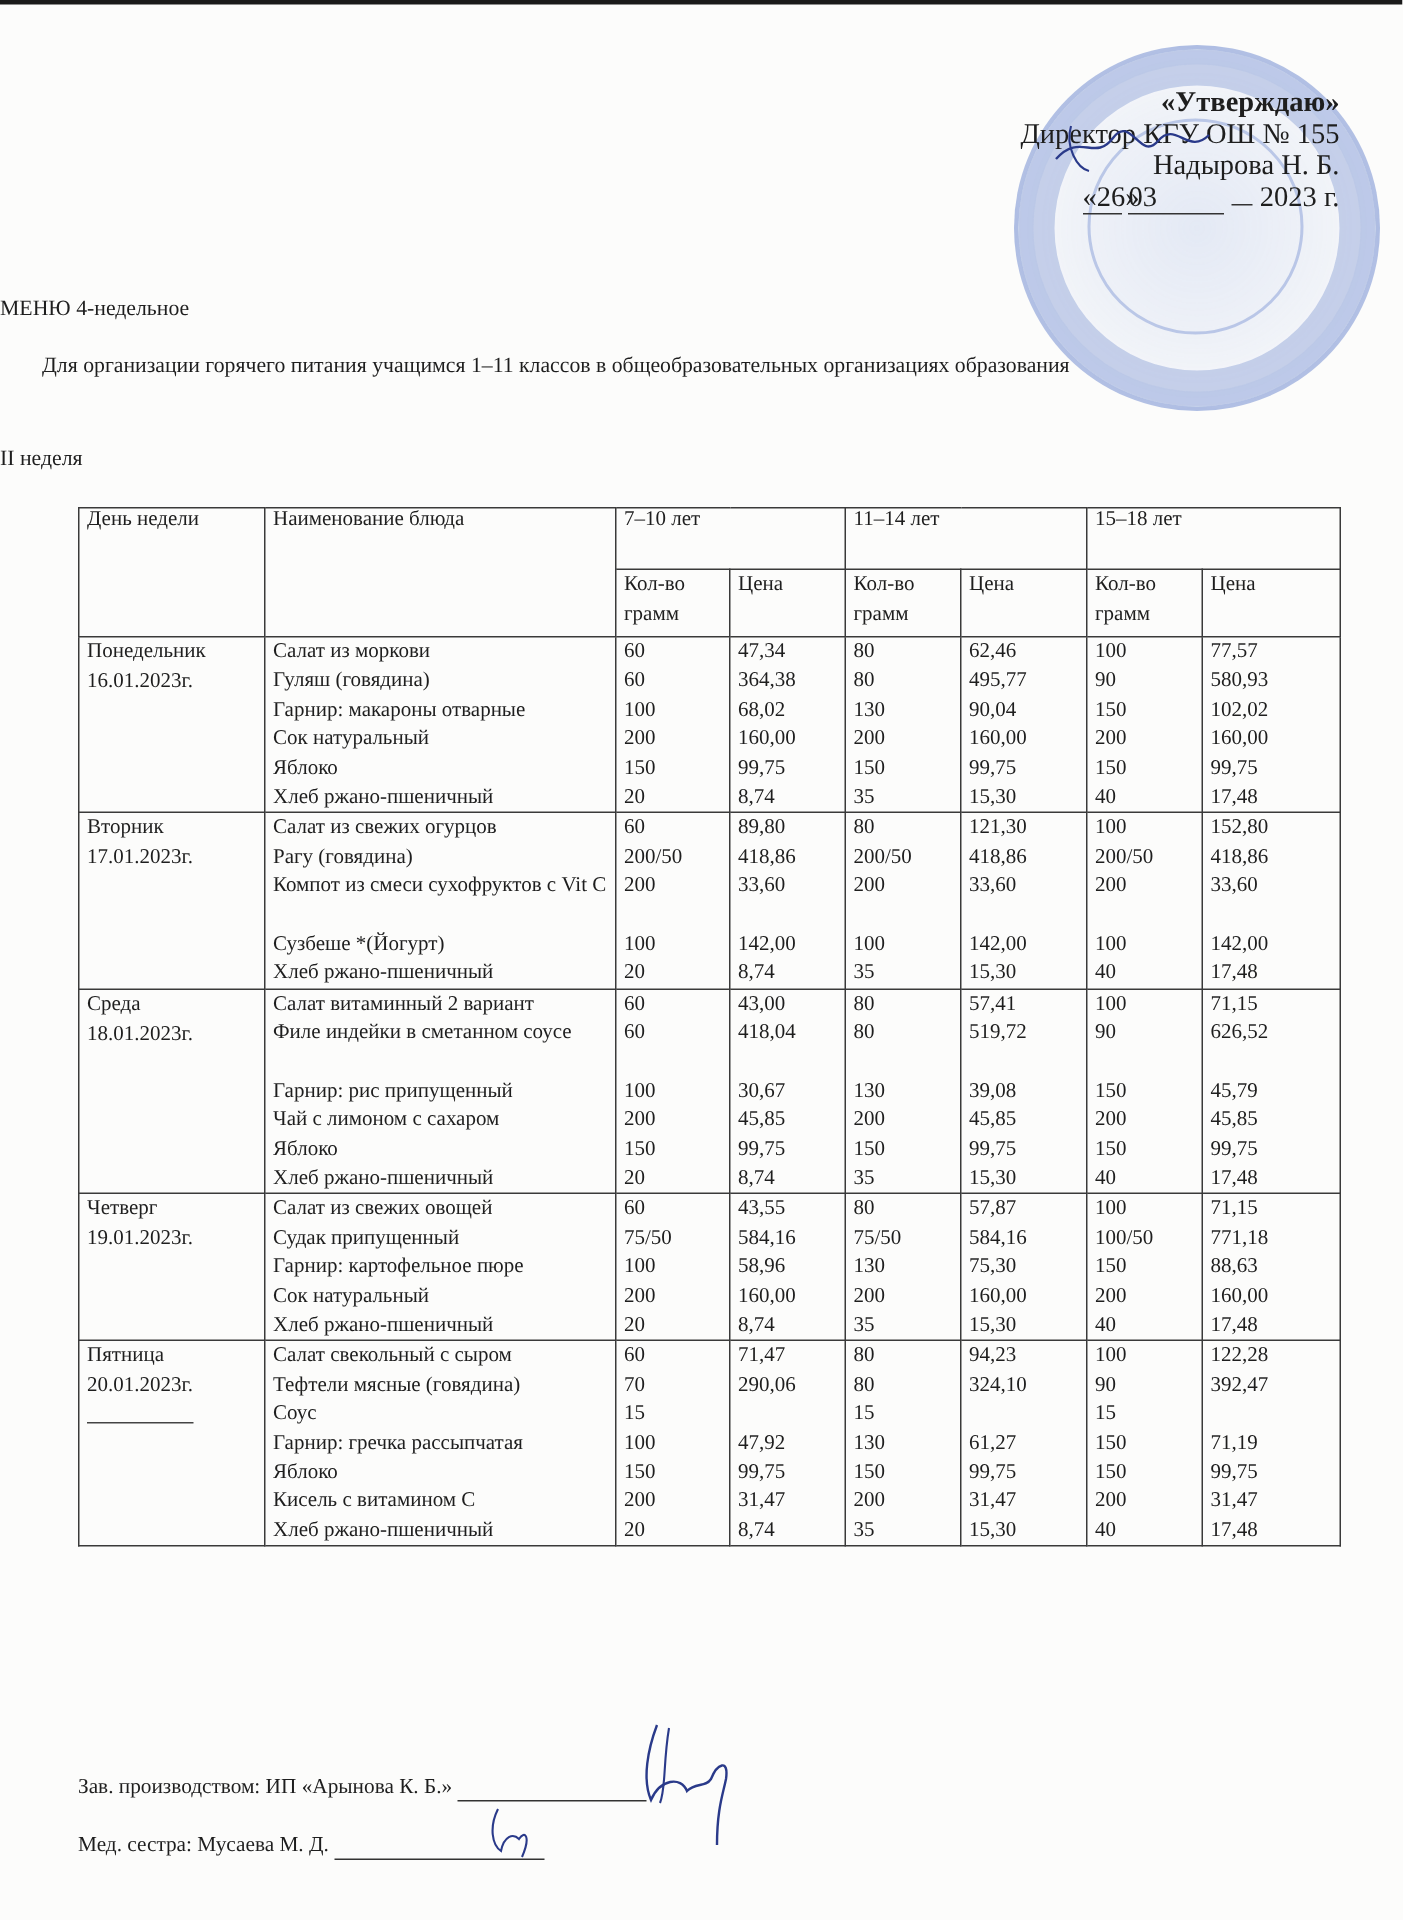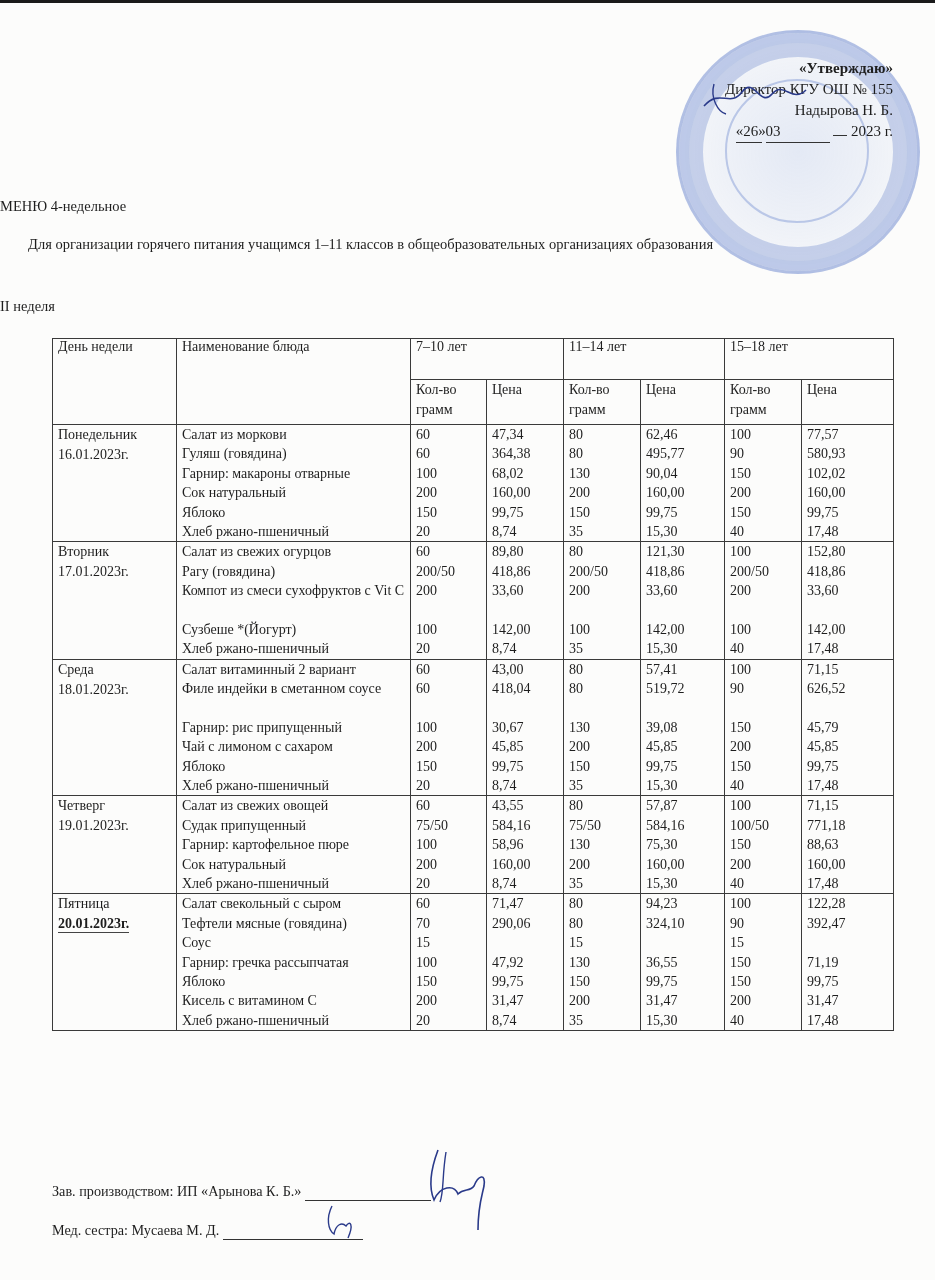--- a/index.html
+++ b/index.html
@@ -16,21 +16,21 @@
       border: 3px solid rgba(88,120,200,0.45);
       box-shadow: inset 0 0 0 10px rgba(120,150,220,0.10), inset 0 0 0 22px rgba(255,255,255,0), inset 0 0 0 24px rgba(88,120,200,0.30);
       background: radial-gradient(circle, rgba(120,150,220,0.18) 0%, rgba(120,150,220,0.10) 45%, rgba(120,150,220,0.05) 70%, rgba(255,255,255,0) 72%);
     }
     .stamp-inner {
       position: absolute; left: 46px; top: 46px; width: 140px; height: 140px;
       border-radius: 50%; border: 2px solid rgba(88,120,200,0.35);
     }
     .approve {
       position: absolute; right: 42px; top: 58px; text-align: right;
-      font-size: 15px; line-height: 21px;
+      font-size: 19px; line-height: 21px;
     }
     .approve .line { display: block; white-space: nowrap; }
     .approve .bold { font-weight: bold; }
     .approve .date-line { white-space: nowrap; }
     .approve .blank { display: inline-block; border-bottom: 1px solid #333; }
     .sig-ink { position: absolute; }
     .title { position: absolute; left: 0; width: 935px; text-align: left; font-size: 14.5px; }
     .t1 { top: 198px; }
     .t2 { top: 234px; line-height: 21px; margin-left: 28px; }
     .t3 { top: 298px; }
@@ -44,21 +44,21 @@
       border: 1px solid #3a3a3a; padding: 0 5px; vertical-align: top;
       font-weight: normal; text-align: left;
     }
     th.day-head, th.dish-head { vertical-align: middle; }
     th.age { height: 40px; padding-top: 3px; }
     th.sub { height: 44px; line-height: 20px; padding-top: 2px; }
     td.day { text-align: center; padding-top: 2px; line-height: 20px; }
     td.cell { padding-top: 2px; padding-bottom: 0; line-height: 19.4px; }
     .ln { display: block; height: 19.4px; white-space: nowrap; }
     .ln.wrap { height: 38.8px; white-space: normal; }
-    .underline { border-bottom: 1px solid #444; padding-bottom: 1px; font-weight: bold; }
+    .underline { border-bottom: 1px solid #444; padding-bottom: 17px; }
 
     .footer { position: absolute; left: 52px; font-size: 14.2px; white-space: nowrap; }
     .f1 { top: 1183px; }
     .f2 { top: 1222px; }
     .blank-line { display: inline-block; border-bottom: 1px solid #333; vertical-align: baseline; }
   </style>
 </head>
 <body>
 
 <div class="topbar"></div>
@@ -391,21 +391,21 @@
           <span class="ln">15</span>
           <span class="ln">130</span>
           <span class="ln">150</span>
           <span class="ln">200</span>
           <span class="ln">35</span>
         </td>
         <td class="cell">
           <span class="ln">94,23</span>
           <span class="ln">324,10</span>
           <span class="ln"></span>
-          <span class="ln">36,55</span>
+          <span class="ln">61,27</span>
           <span class="ln">99,75</span>
           <span class="ln">31,47</span>
           <span class="ln">15,30</span>
         </td>
         <td class="cell">
           <span class="ln">100</span>
           <span class="ln">90</span>
           <span class="ln">15</span>
           <span class="ln">150</span>
           <span class="ln">150</span>

